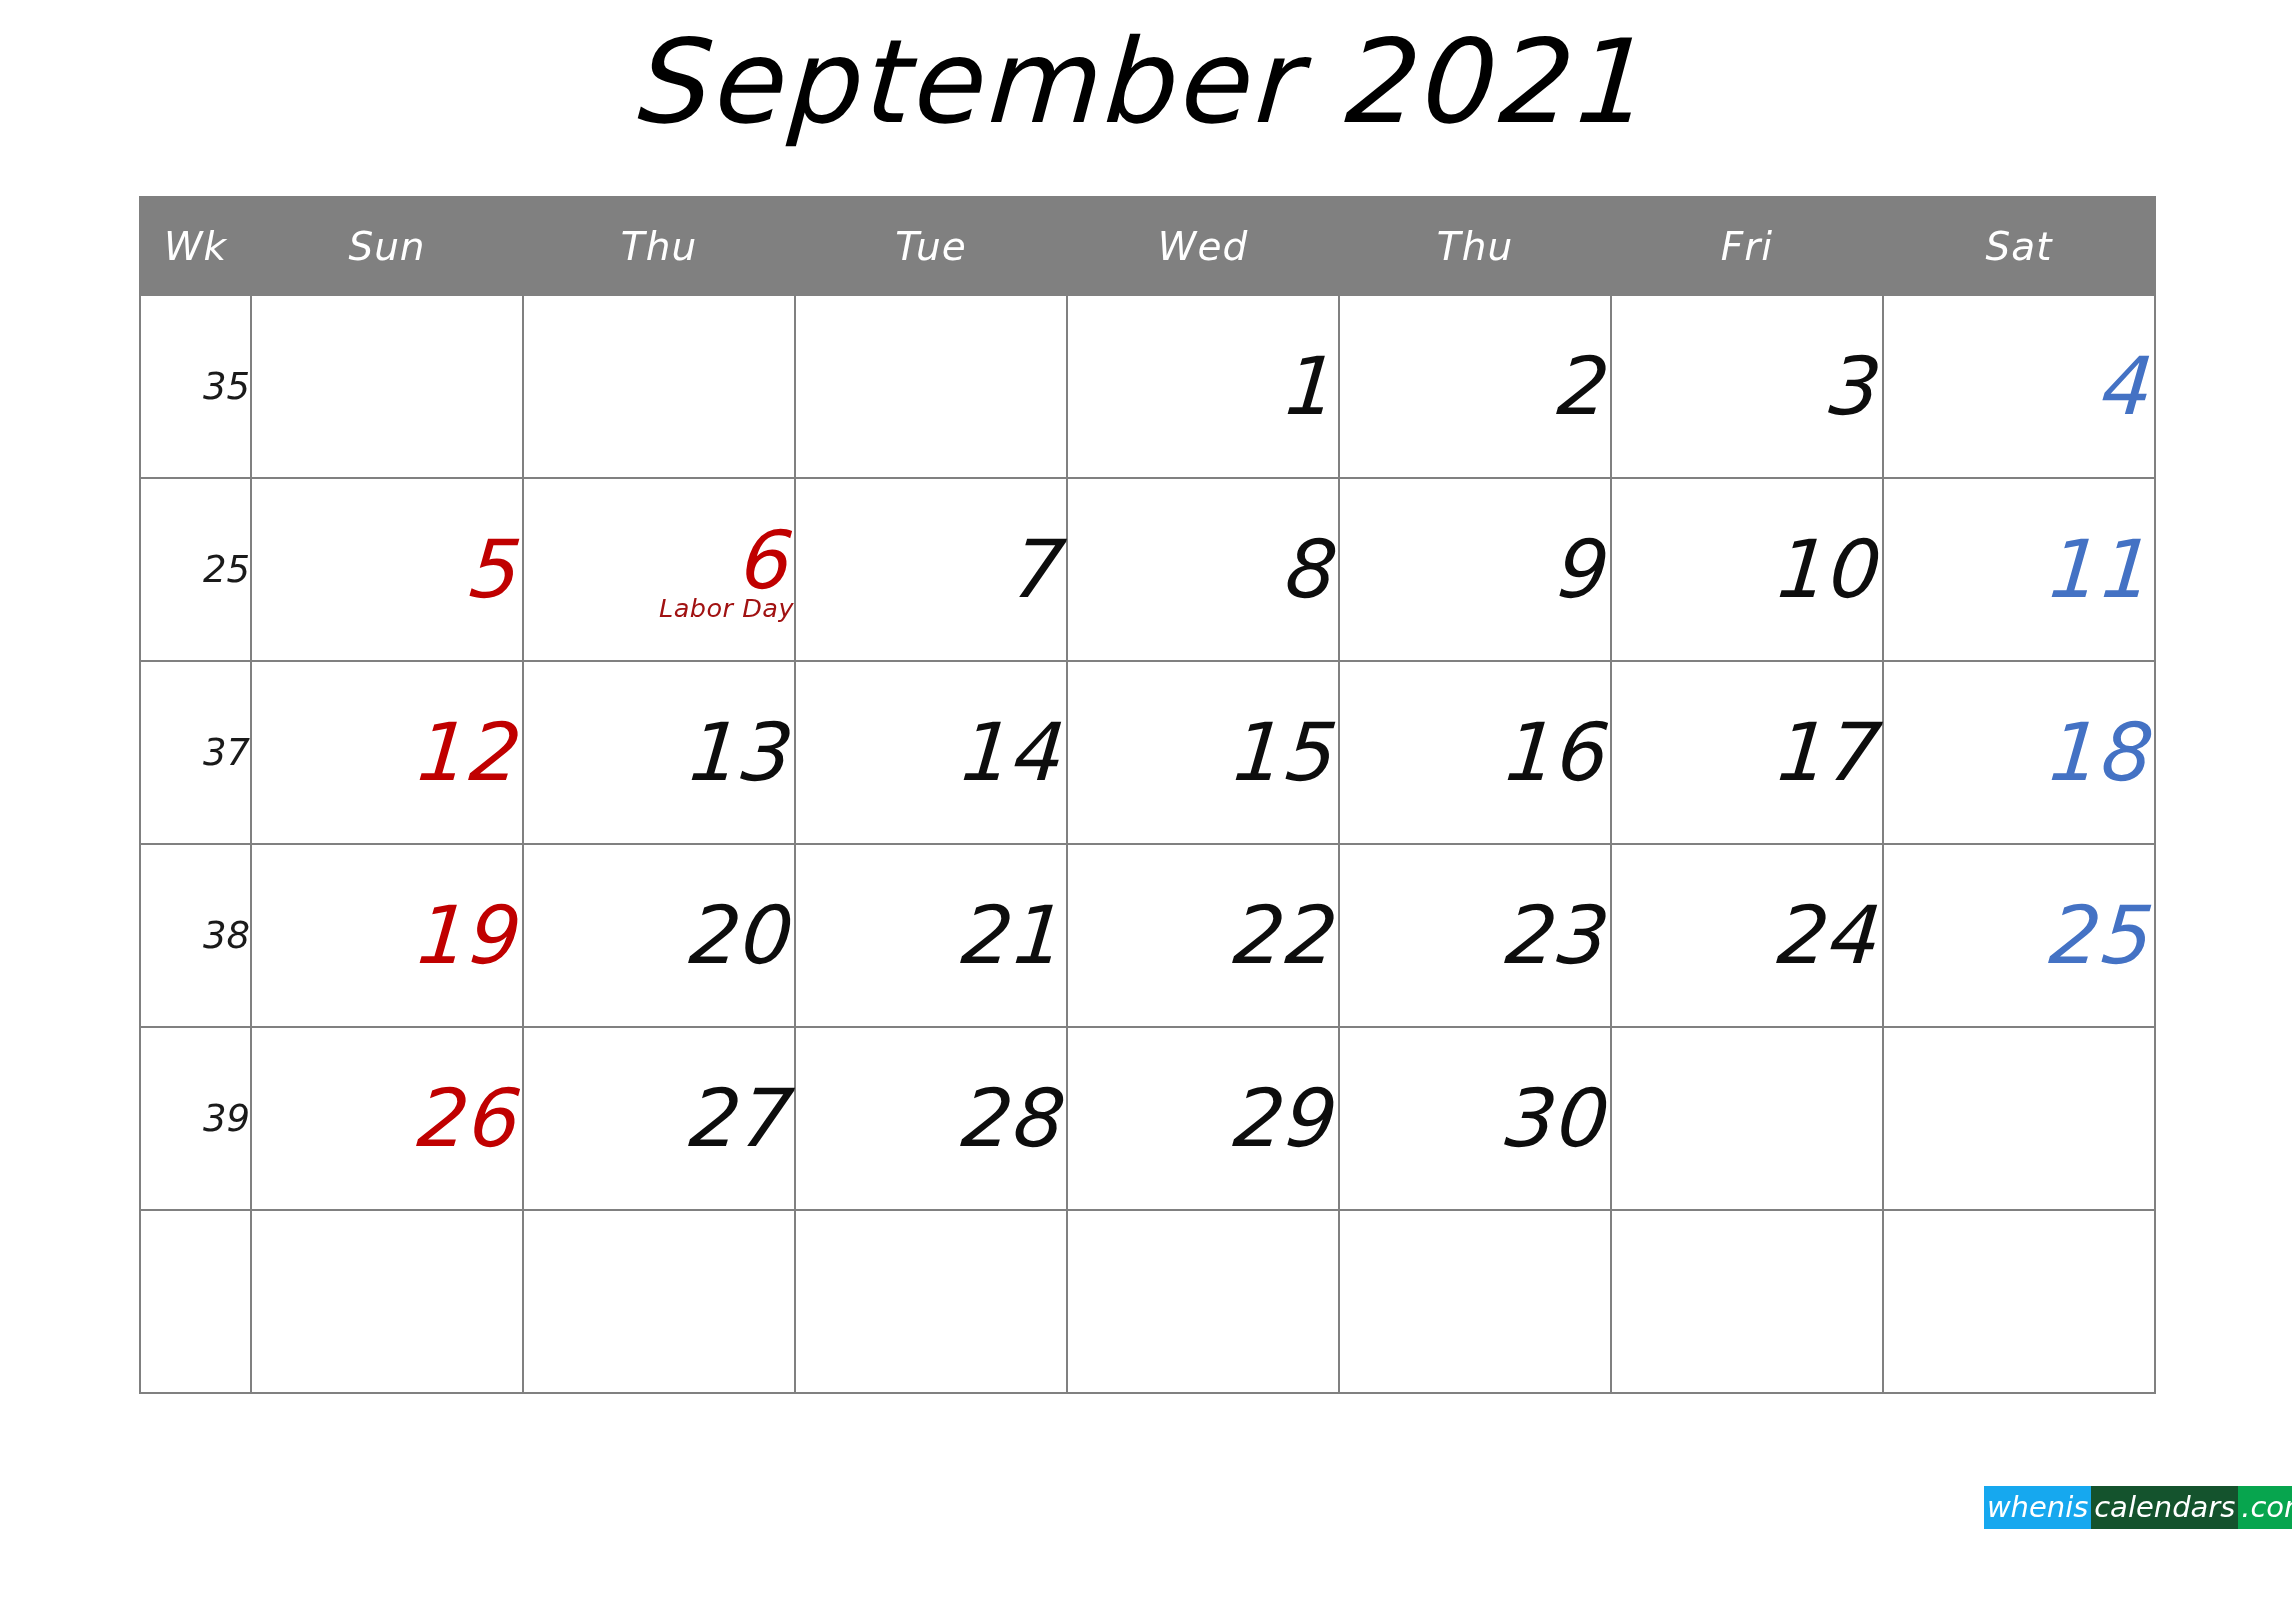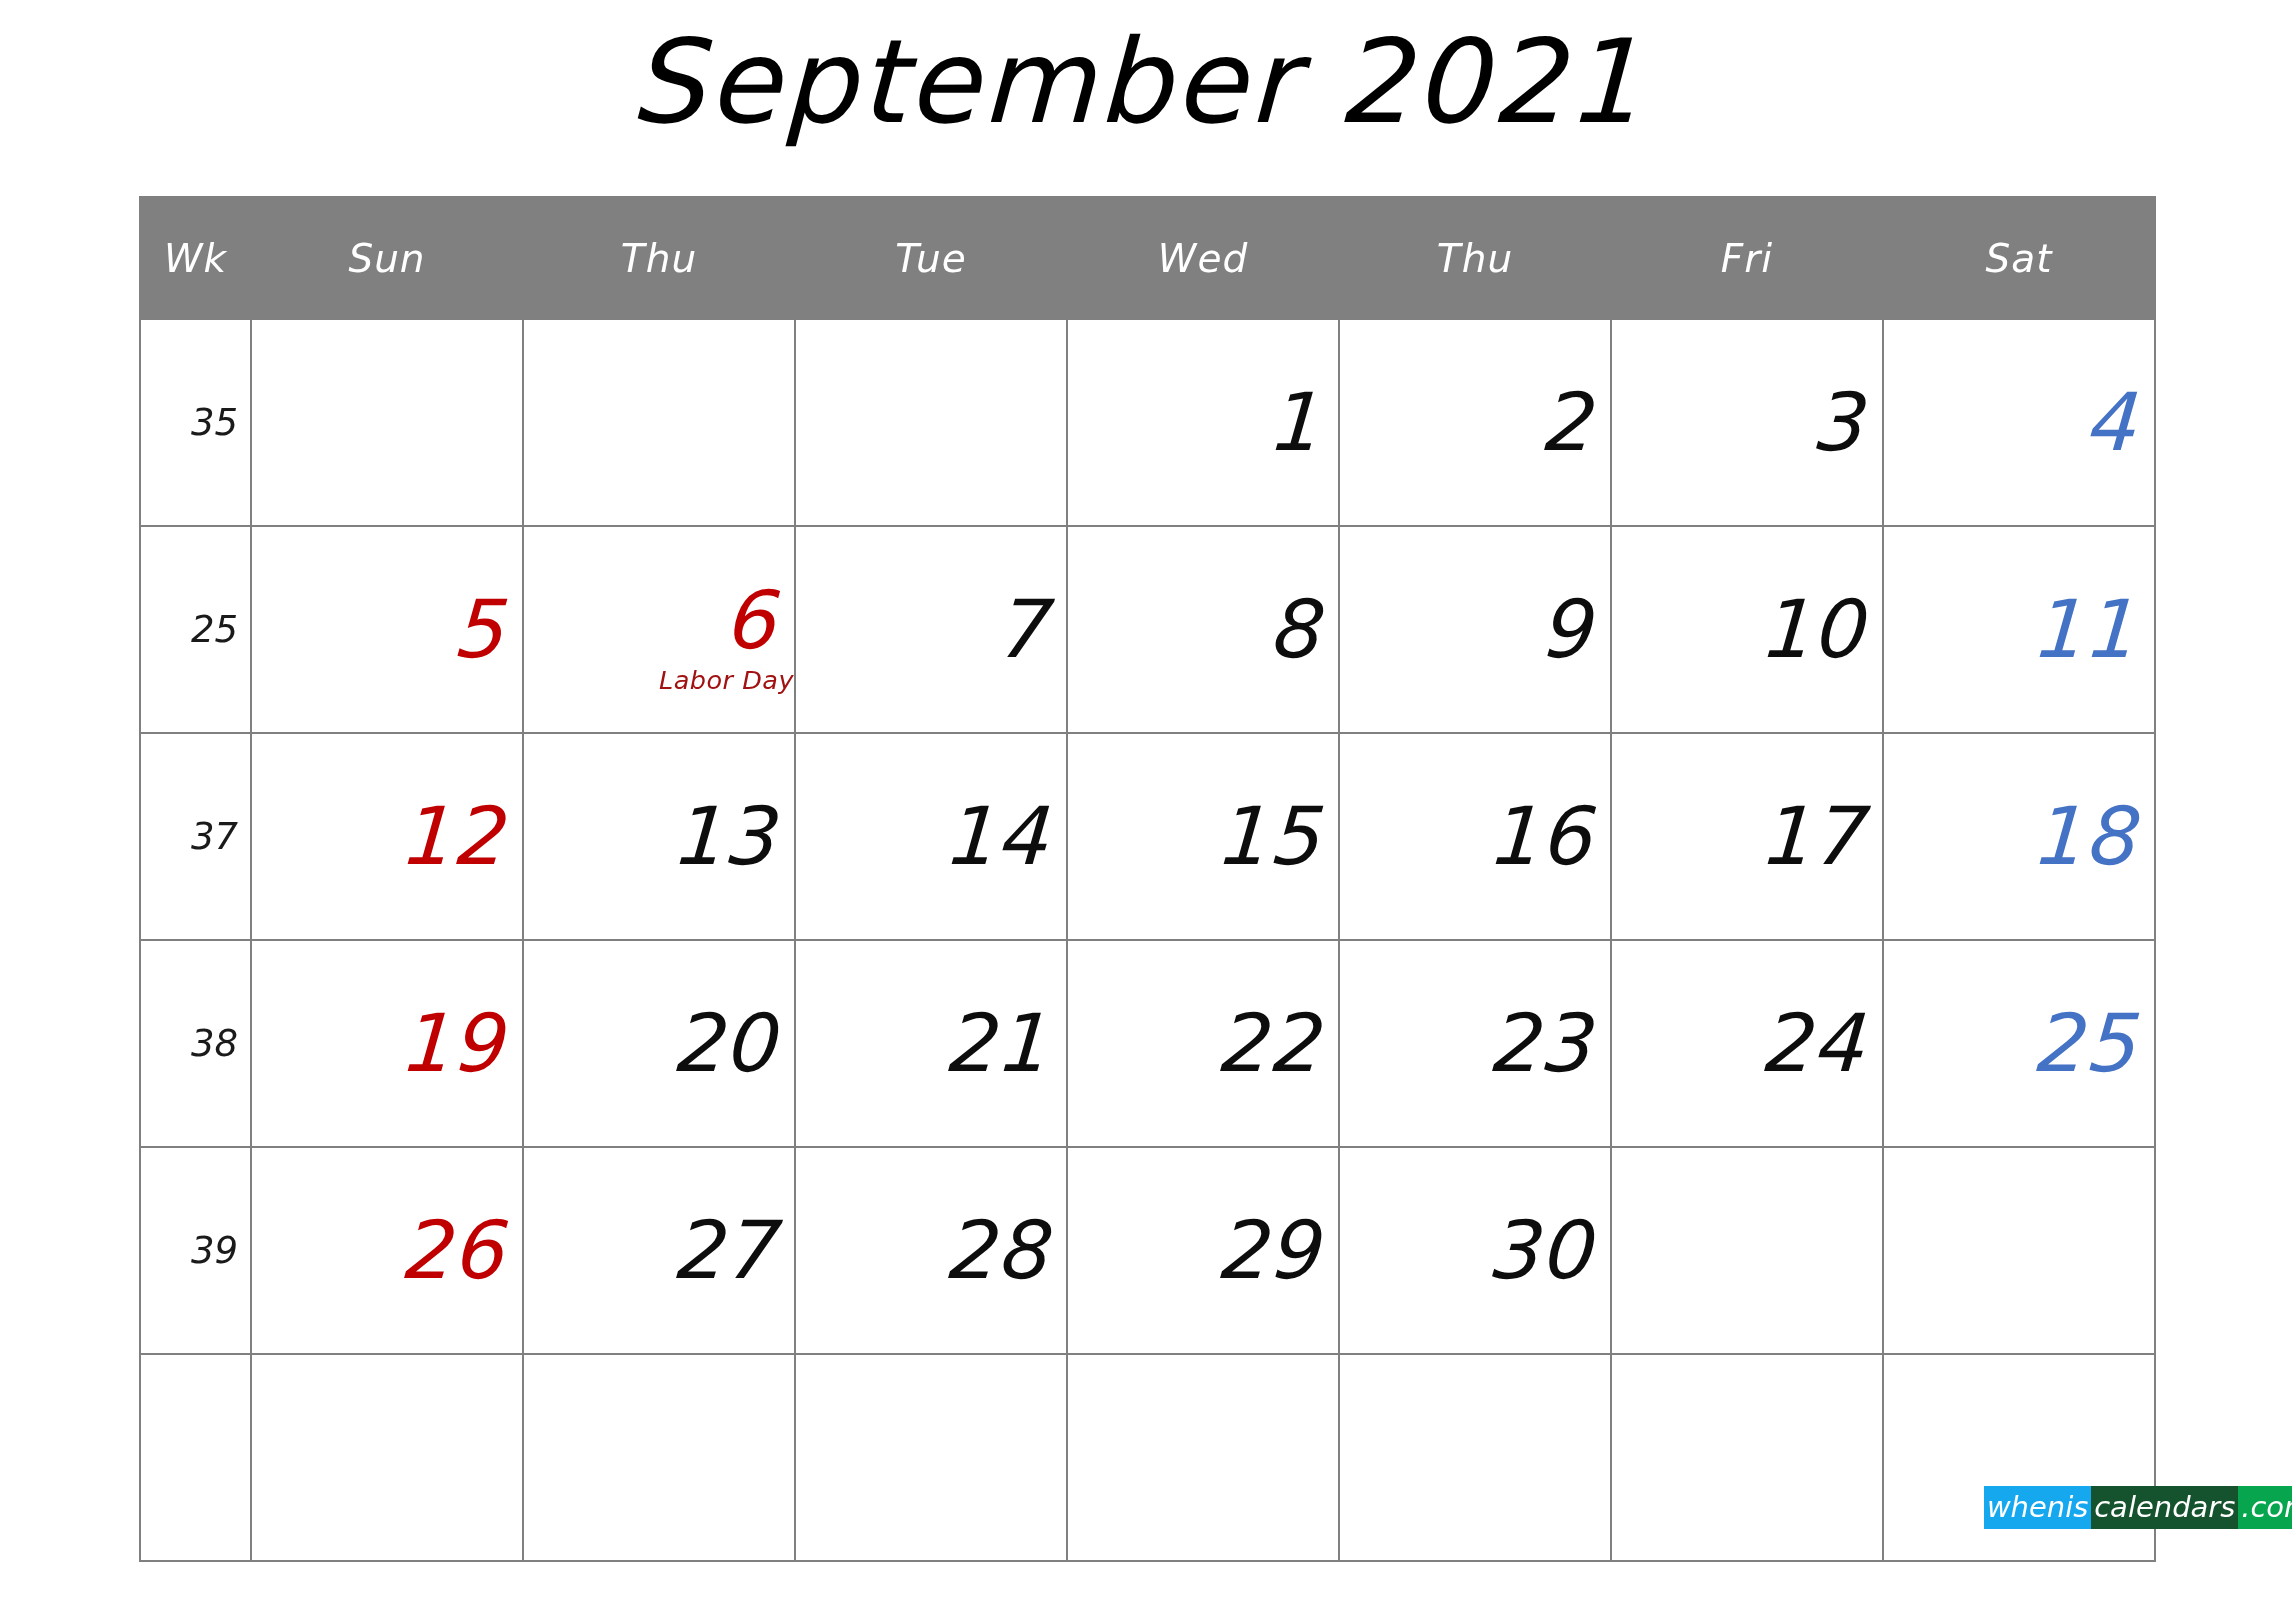--- a/index.html
+++ b/index.html
@@ -38,21 +38,21 @@
     left: 139px;
     top: 196px;
     width: 2014px;
     border-collapse: collapse;
     table-layout: fixed;
   }
 
   #calendar-grid td,
   #calendar-grid th {
     border: 2px solid #808080;
-    padding: 12px;
+    padding: 0;
     margin: 0;
     vertical-align: middle;
   }
 
   
   .hdr-row th {
     background: #808080;
     border-color: #808080;
     color: #ffffff;
     height: 96px;

